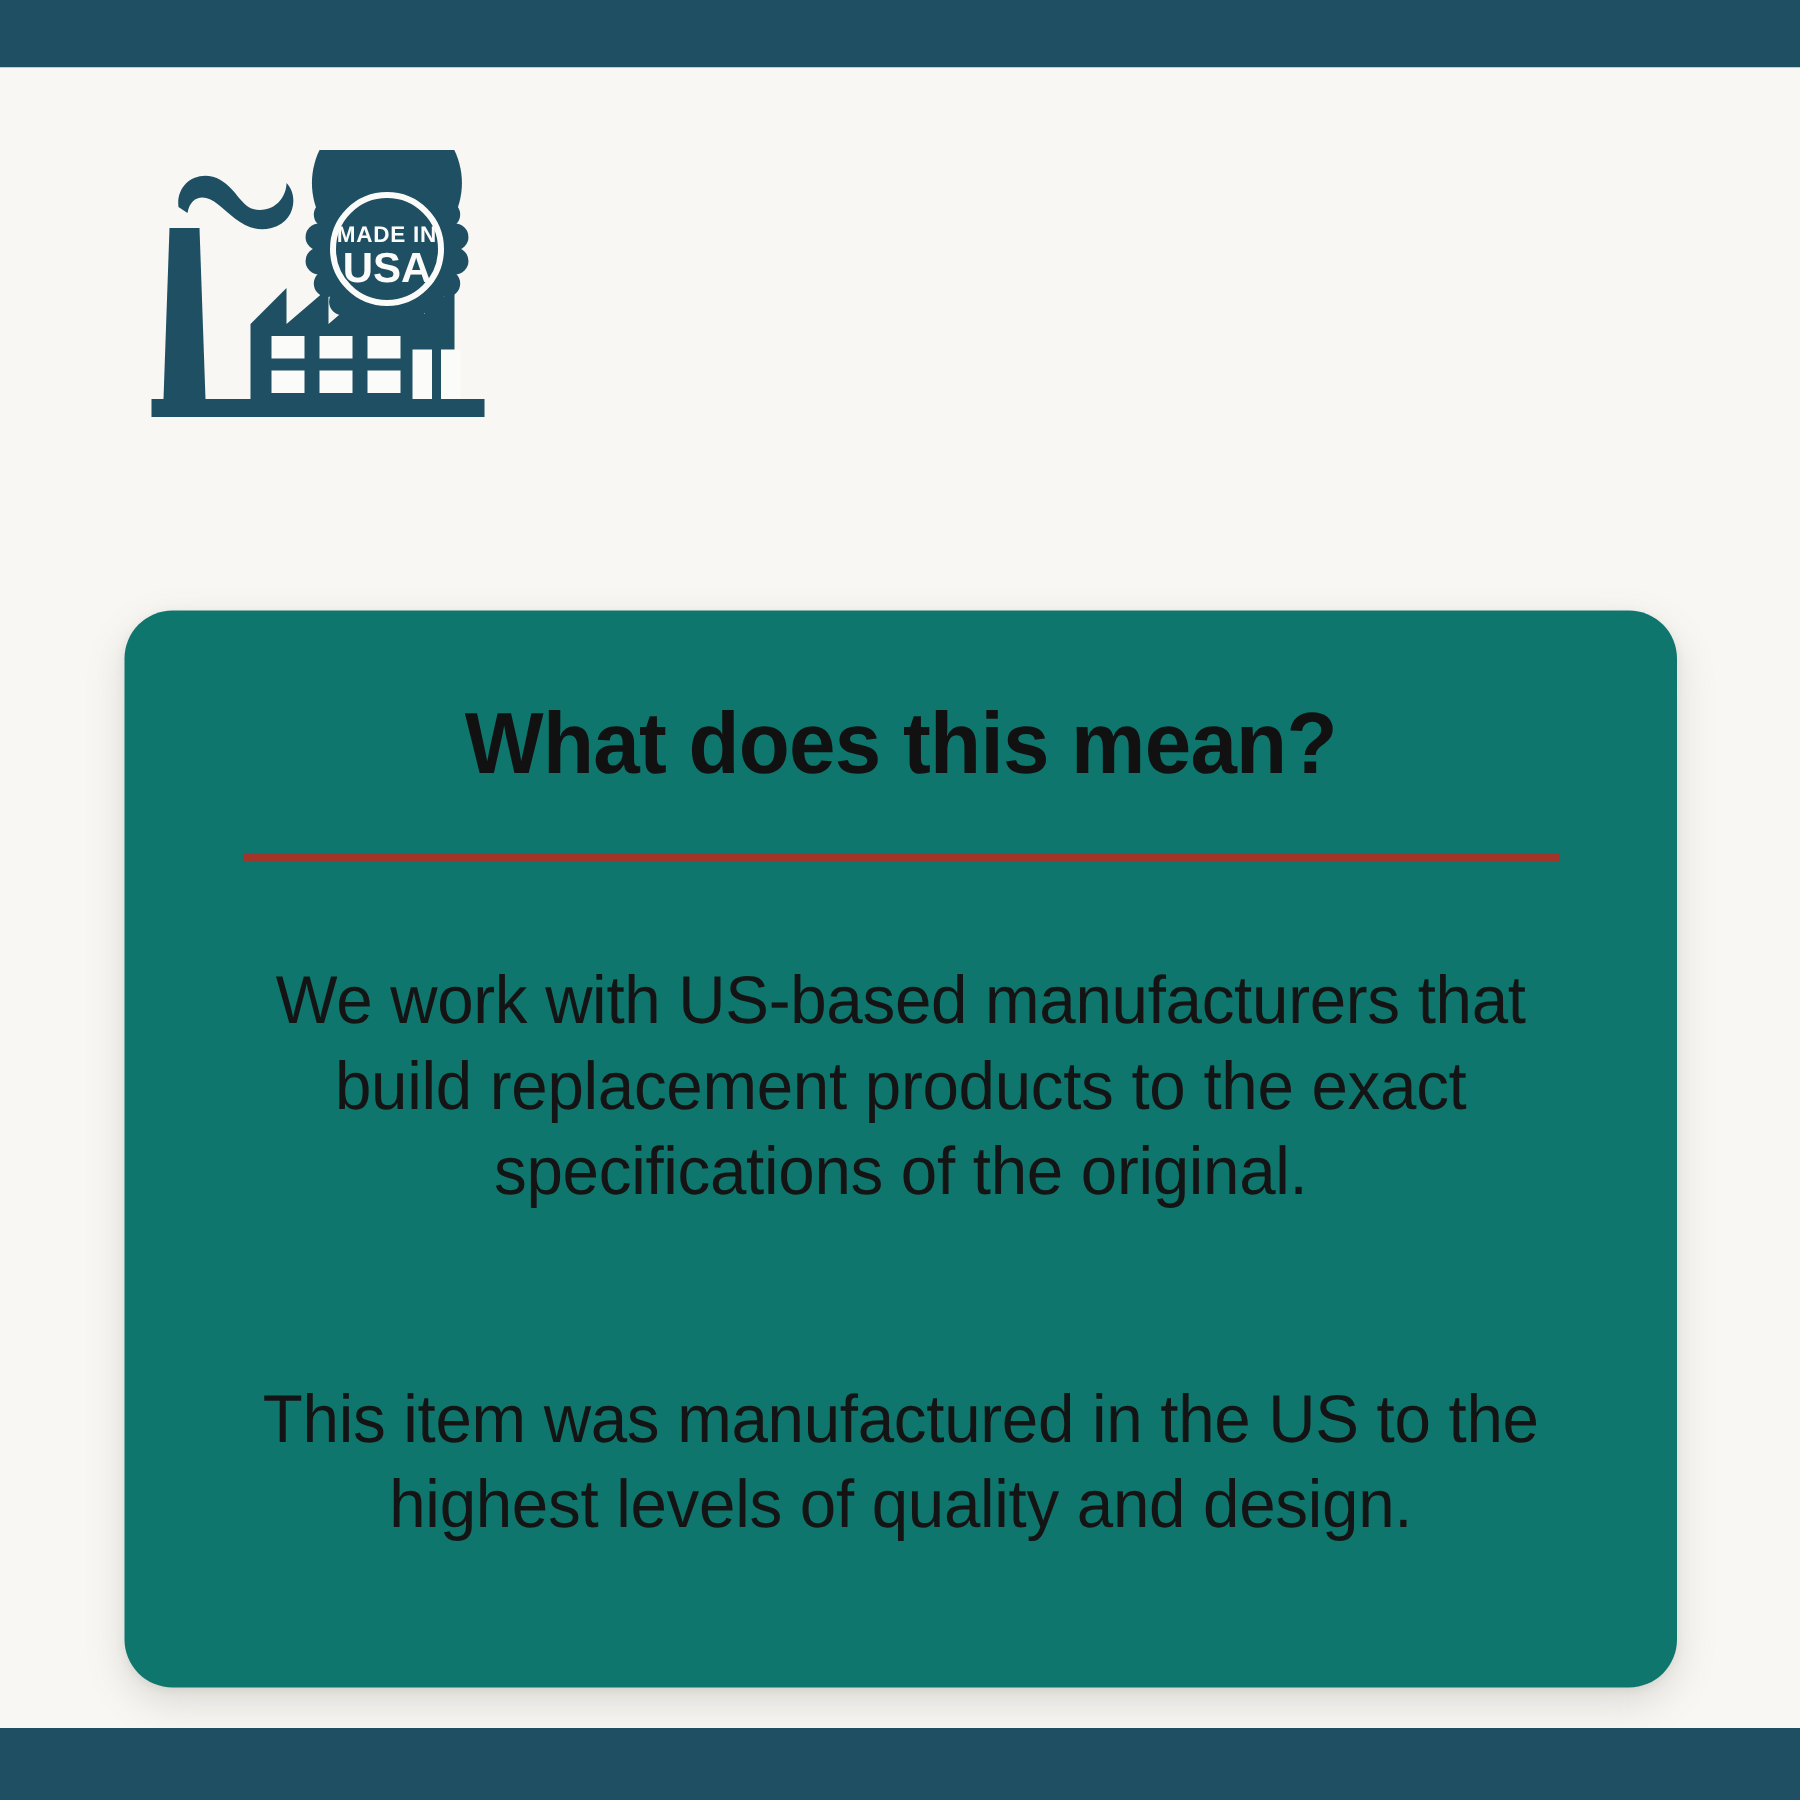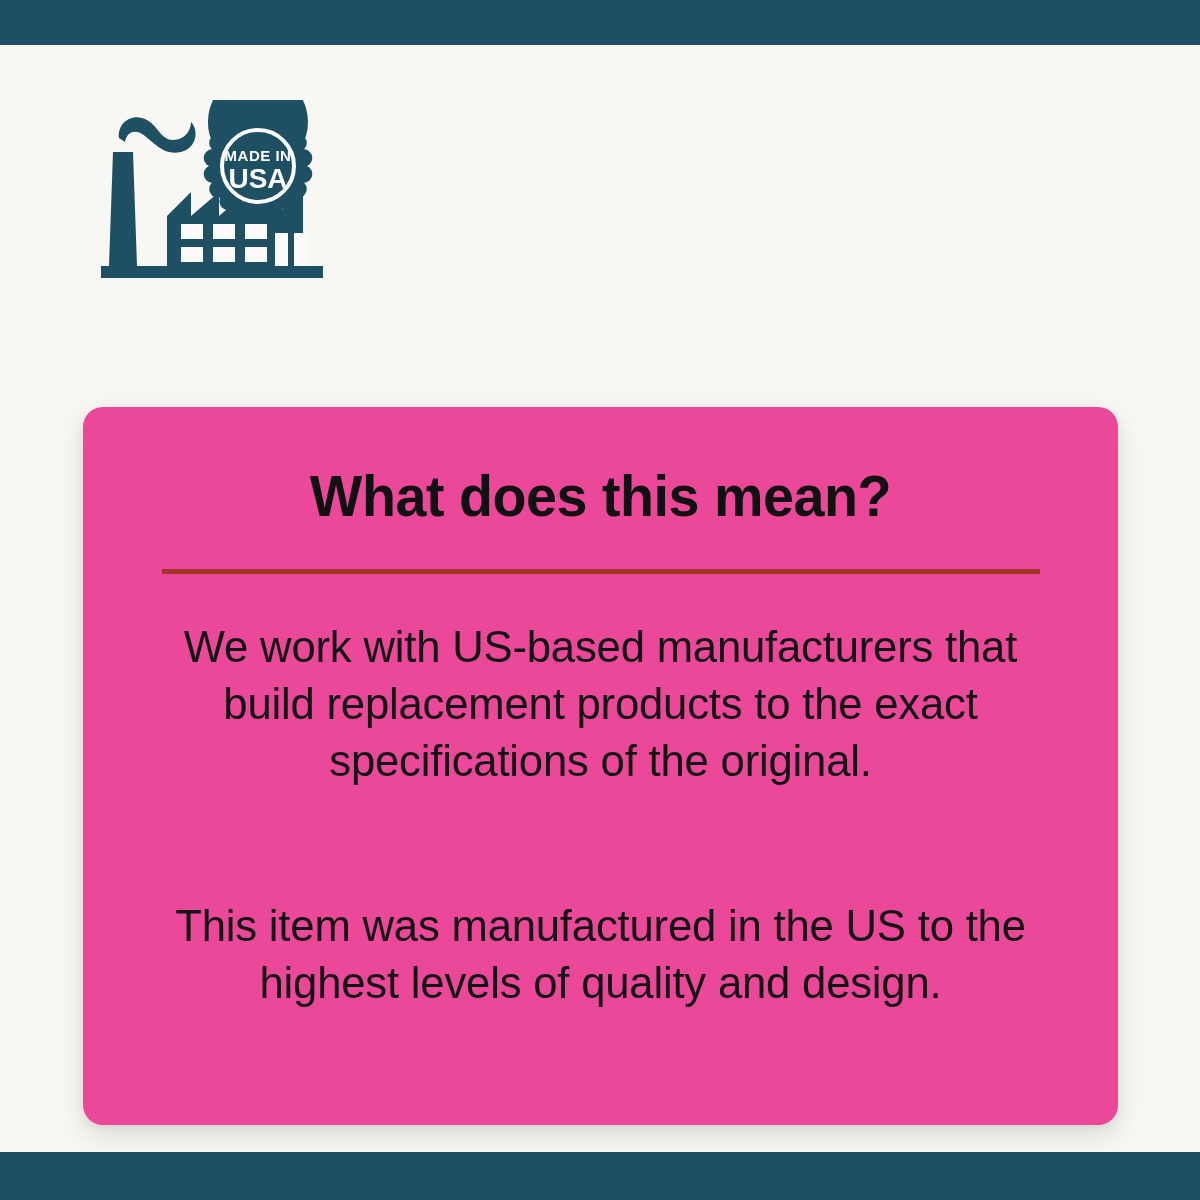--- a/index.html
+++ b/index.html
@@ -75,22 +75,22 @@
   }
   .title-line-2 { text-align: left; }
 
   
   .card {
     position: absolute;
     top: 362px;
     left: 83px;
     width: 1035px;
     height: 718px;
-    background: #ec4899;
-    border-radius: 20px;
+    background: #0f766e;
+    border-radius: 32px;
     box-shadow: 0 10px 26px rgba(110,105,95,0.20),
                 0 2px 6px rgba(110,105,95,0.10);
   }
 
   .card-heading {
     margin-top: 58px;
     text-align: center;
     font-family: "Liberation Sans", sans-serif;
     font-weight: bold;
     font-size: 58px;
@@ -101,21 +101,21 @@
   }
 
   .divider {
     margin: 42px auto 0 auto;
     width: 878px;
     height: 5px;
     background: #a23529;
   }
 
   .body-block {
-    margin-top: 44px;
+    margin-top: 64px;
     padding: 0 56px;
   }
 
   .paragraph {
     text-align: center;
     font-family: "Liberation Sans Narrow", "Liberation Sans", sans-serif;
     font-size: 45px;
     line-height: 57px;
     color: #141414;
     letter-spacing: -0.2px;

